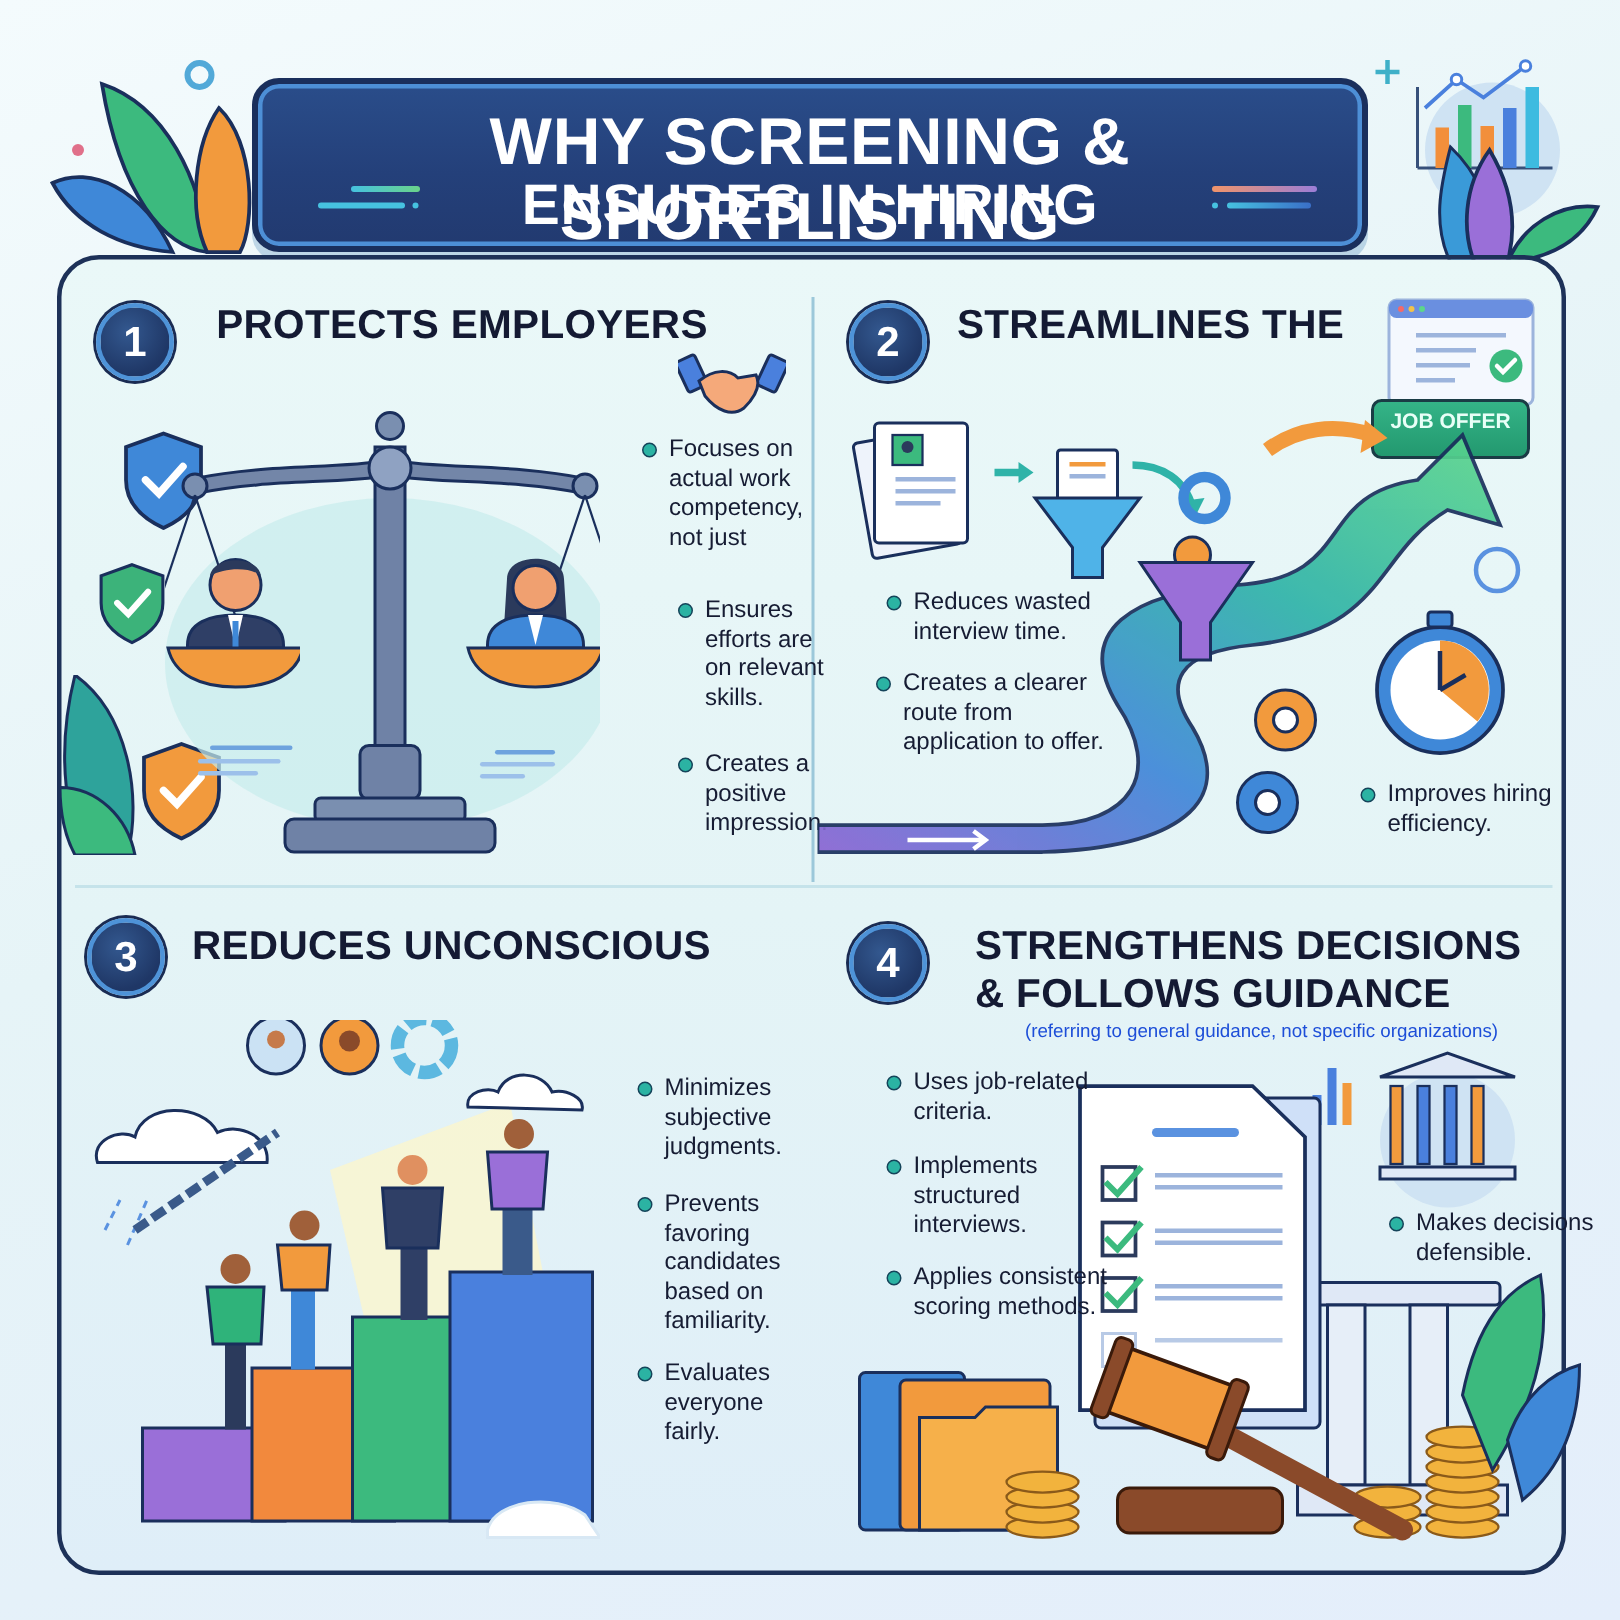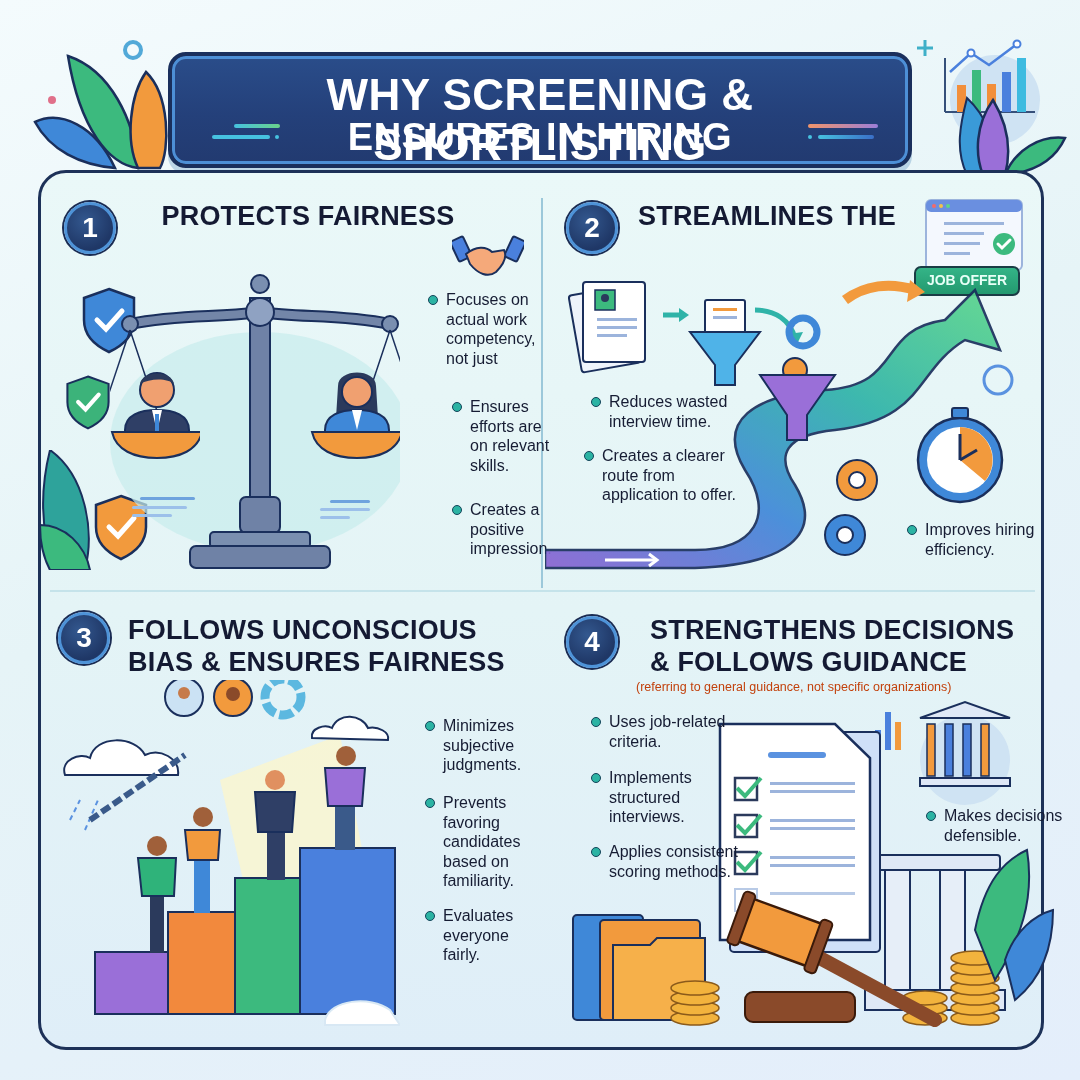--- a/index.html
+++ b/index.html
@@ -34,30 +34,30 @@
   .divider-h { position: absolute; left: 50px; top: 590px; width: 985px; height: 2px; background: #c5e3ea; }
 
   .num-badge {
     position: absolute; width: 52px; height: 52px; border-radius: 50%;
     background: radial-gradient(circle at 40% 35%, #33588f 0%, #1f3766 70%);
     border: 3px solid #4e93d8; box-shadow: 0 0 0 2px #1a2b52;
     color: #fff; font-size: 28px; font-weight: 700;
     display: flex; align-items: center; justify-content: center;
   }
   .sec-title { position: absolute; font-weight: 700; font-size: 27px; line-height: 32px; color: #141a33; letter-spacing: 0.2px; }
-  .sec-sub { position: absolute; font-size: 12.5px; color: #c2410c; }
+  .sec-sub { position: absolute; font-size: 12.5px; color: #1d4ed8; text-align: center; }
 
   .bullet { position: absolute; font-size: 16px; line-height: 19.5px; color: #161c33; margin-left: 28px; }
   .bullet .dot {
     position: absolute; left: -18px; top: 5px; width: 10px; height: 10px; border-radius: 50%;
     background: #2bb3a3; border: 1.5px solid #14445a;
   }
 
   .job-offer {
-    position: absolute; left: 914px; top: 266px; width: 106px; height: 30px;
+    position: absolute; left: 914px; top: 266px; width: 106px; height: 40px;
     background: linear-gradient(180deg, #34b487, #23996f);
     border: 2.5px solid #1a3c45; border-radius: 7px;
     color: #e8fff7; font-size: 14px; font-weight: 700; text-align: center; line-height: 25px;
   }
 </style>
 </head>
 <body>
 
 <svg class="abs" style="left:30px;top:40px" width="150" height="130" viewBox="0 0 150 130">
   <circle cx="103" cy="10" r="8" fill="none" stroke="#52a9d8" stroke-width="4"></circle>
@@ -95,21 +95,21 @@
   <div class="deco-bar" style="left:636px;top:79px;width:4px;background:#46c2e0"></div>
   <div class="deco-bar" style="left:646px;top:79px;width:56px;background:linear-gradient(90deg,#46c2e0,#3a6fc8)"></div>
 </div>
 
 <div class="main-panel"></div>
 <div class="divider-v"></div>
 <div class="divider-h"></div>
 
 <div class="num-badge" style="left:64px;top:202px">1</div>
 <div class="sec-title" style="left:128px;top:200px;width:360px;text-align:center">
-  <div>PROTECTS FAIRNESS</div>
+  <div>PROTECTS EMPLOYERS</div>
 </div>
 
 <svg class="abs" style="left:452px;top:232px" width="72" height="48" viewBox="0 0 72 48">
   <rect x="2" y="6" width="14" height="22" rx="2" fill="#4a80dd" stroke="#1a2f5c" stroke-width="2" transform="rotate(-25 9 17)"></rect>
   <rect x="56" y="6" width="14" height="22" rx="2" fill="#4a80dd" stroke="#1a2f5c" stroke-width="2" transform="rotate(25 63 17)"></rect>
   <path d="M14 22 C24 14 34 14 40 20 L52 18 C56 26 50 34 44 40 C36 46 26 42 18 32Z" fill="#f5a97a" stroke="#1a2f5c" stroke-width="2"></path>
 </svg>
 
 <svg class="abs" style="left:80px;top:286px" width="58" height="68" viewBox="0 0 58 68">
   <path d="M29 3 L54 12 V34 C54 50 42 60 29 66 C16 60 4 50 4 34 V12Z" fill="#3f88d8" stroke="#1a2f5c" stroke-width="2.5"></path>
@@ -242,22 +242,21 @@
   <circle cx="300" cy="265" r="20" fill="#3f88d8" stroke="#1a2f5c" stroke-width="2"></circle>
   <circle cx="300" cy="265" r="8" fill="#fff" stroke="#1a2f5c" stroke-width="2"></circle>
 </svg>
 
 <div class="bullet" style="left:581px;top:392px;width:140px">Reduces wasted interview time.<span class="dot"></span></div>
 <div class="bullet" style="left:574px;top:446px;width:140px">Creates a clearer route from application to offer.<span class="dot"></span></div>
 <div class="bullet" style="left:897px;top:520px;width:140px">Improves hiring efficiency.<span class="dot"></span></div>
 
 <div class="num-badge" style="left:58px;top:612px">3</div>
 <div class="sec-title" style="left:128px;top:614px;width:420px">
-  <div>FOLLOWS UNCONSCIOUS</div>
-  <div>BIAS &amp; ENSURES FAIRNESS</div>
+  <div>REDUCES UNCONSCIOUS</div>
 </div>
 
 <svg class="abs" style="left:50px;top:680px" width="350" height="360" viewBox="0 0 350 360">
   <path d="M170 100 L290 55 L320 210 L200 230Z" fill="#fff6c8" opacity="0.7"></path>
 
   <path d="M15 95 C10 80 30 72 40 78 C45 55 85 55 95 75 C110 68 130 78 128 95Z" fill="#fff" stroke="#1a2f5c" stroke-width="2"></path>
   <path d="M262 58 C260 48 275 44 282 48 C288 32 312 34 318 48 C328 46 340 52 338 60Z" fill="#fff" stroke="#1a2f5c" stroke-width="2"></path>
   <line x1="20" y1="140" x2="30" y2="120" stroke="#5a92e0" stroke-width="2" stroke-dasharray="5 4"></line>
   <line x1="35" y1="150" x2="48" y2="120" stroke="#5a92e0" stroke-width="2" stroke-dasharray="5 4"></line>
 

